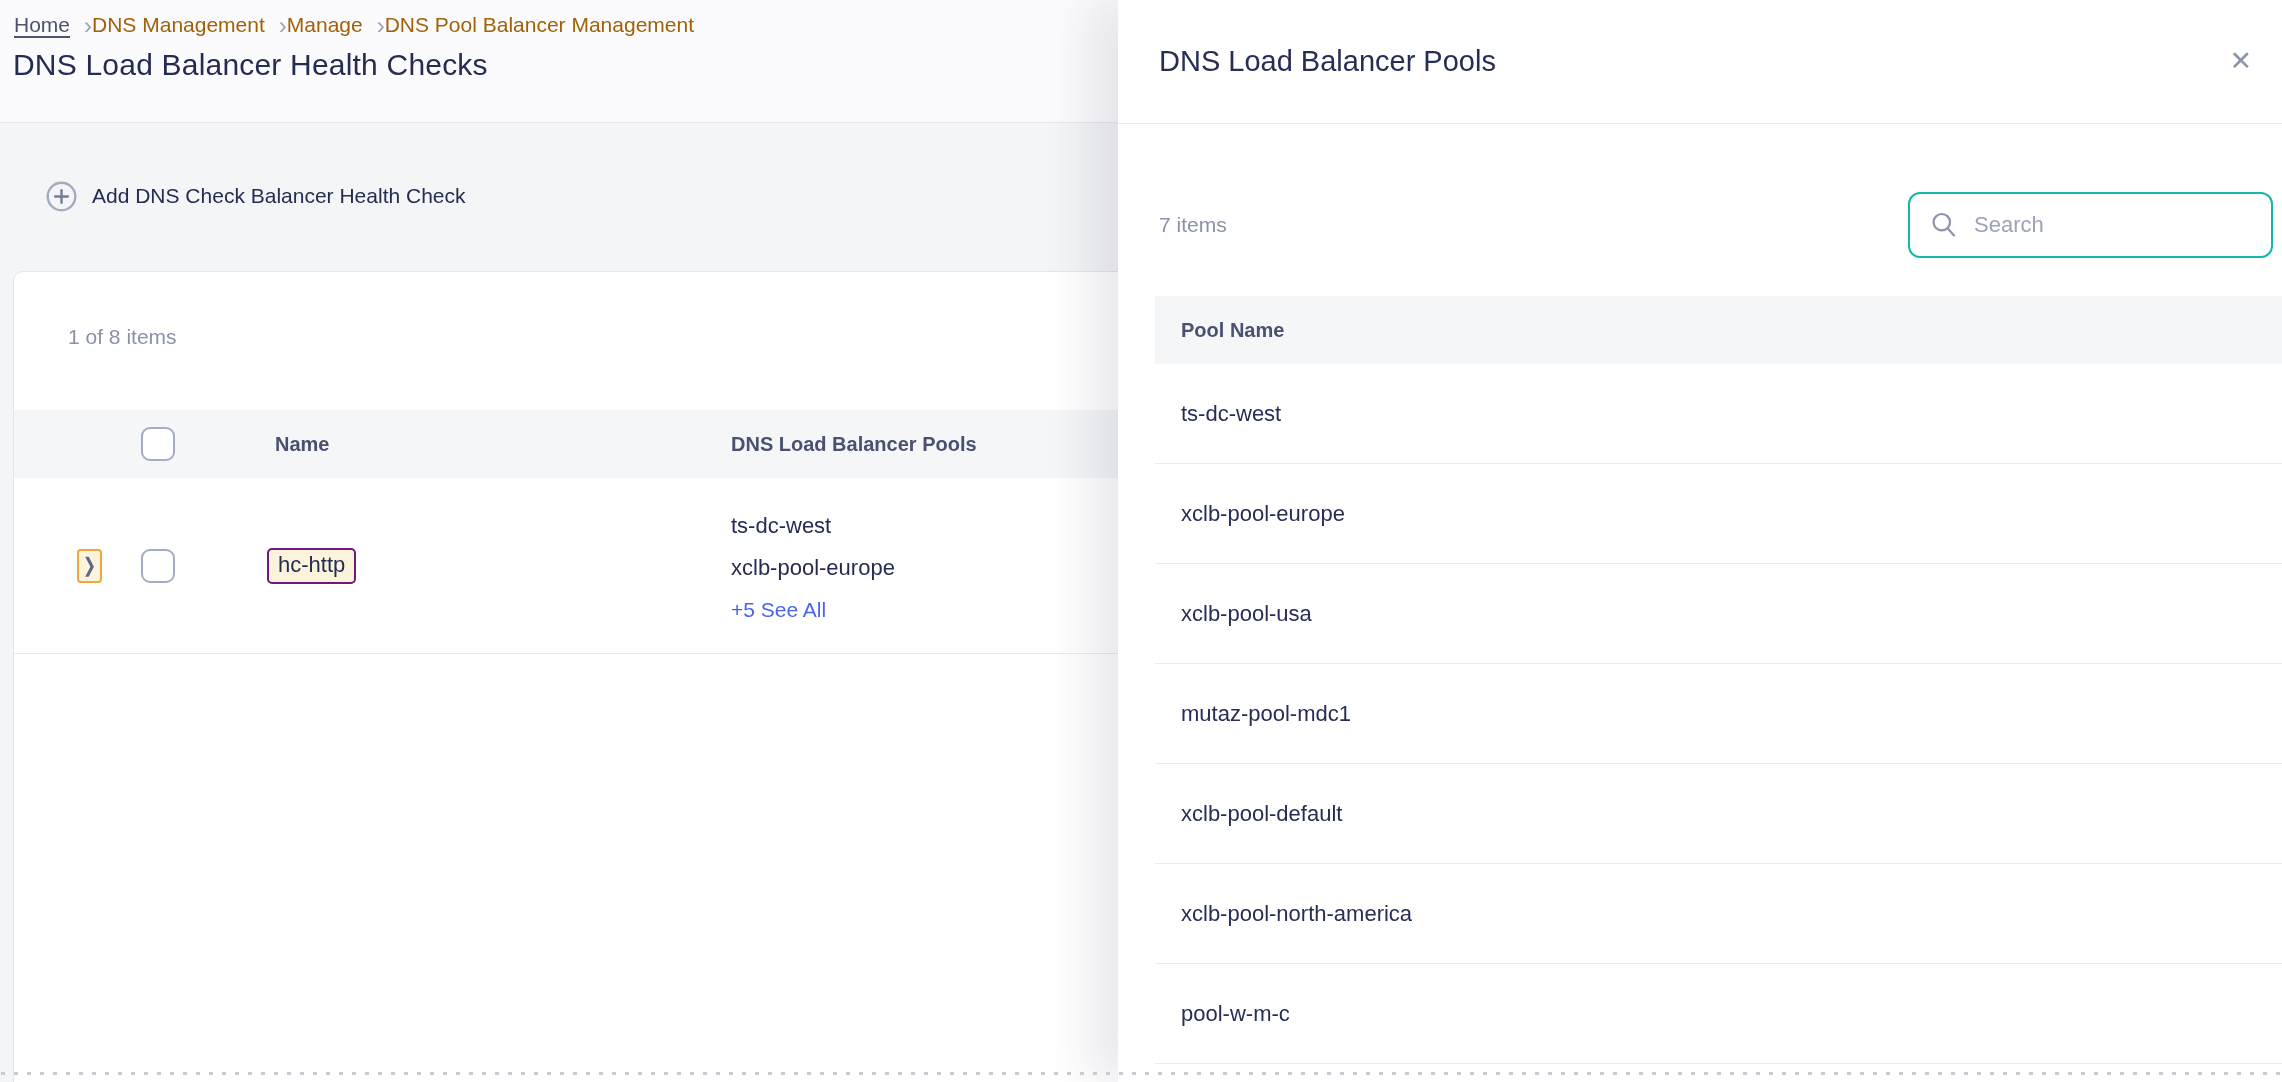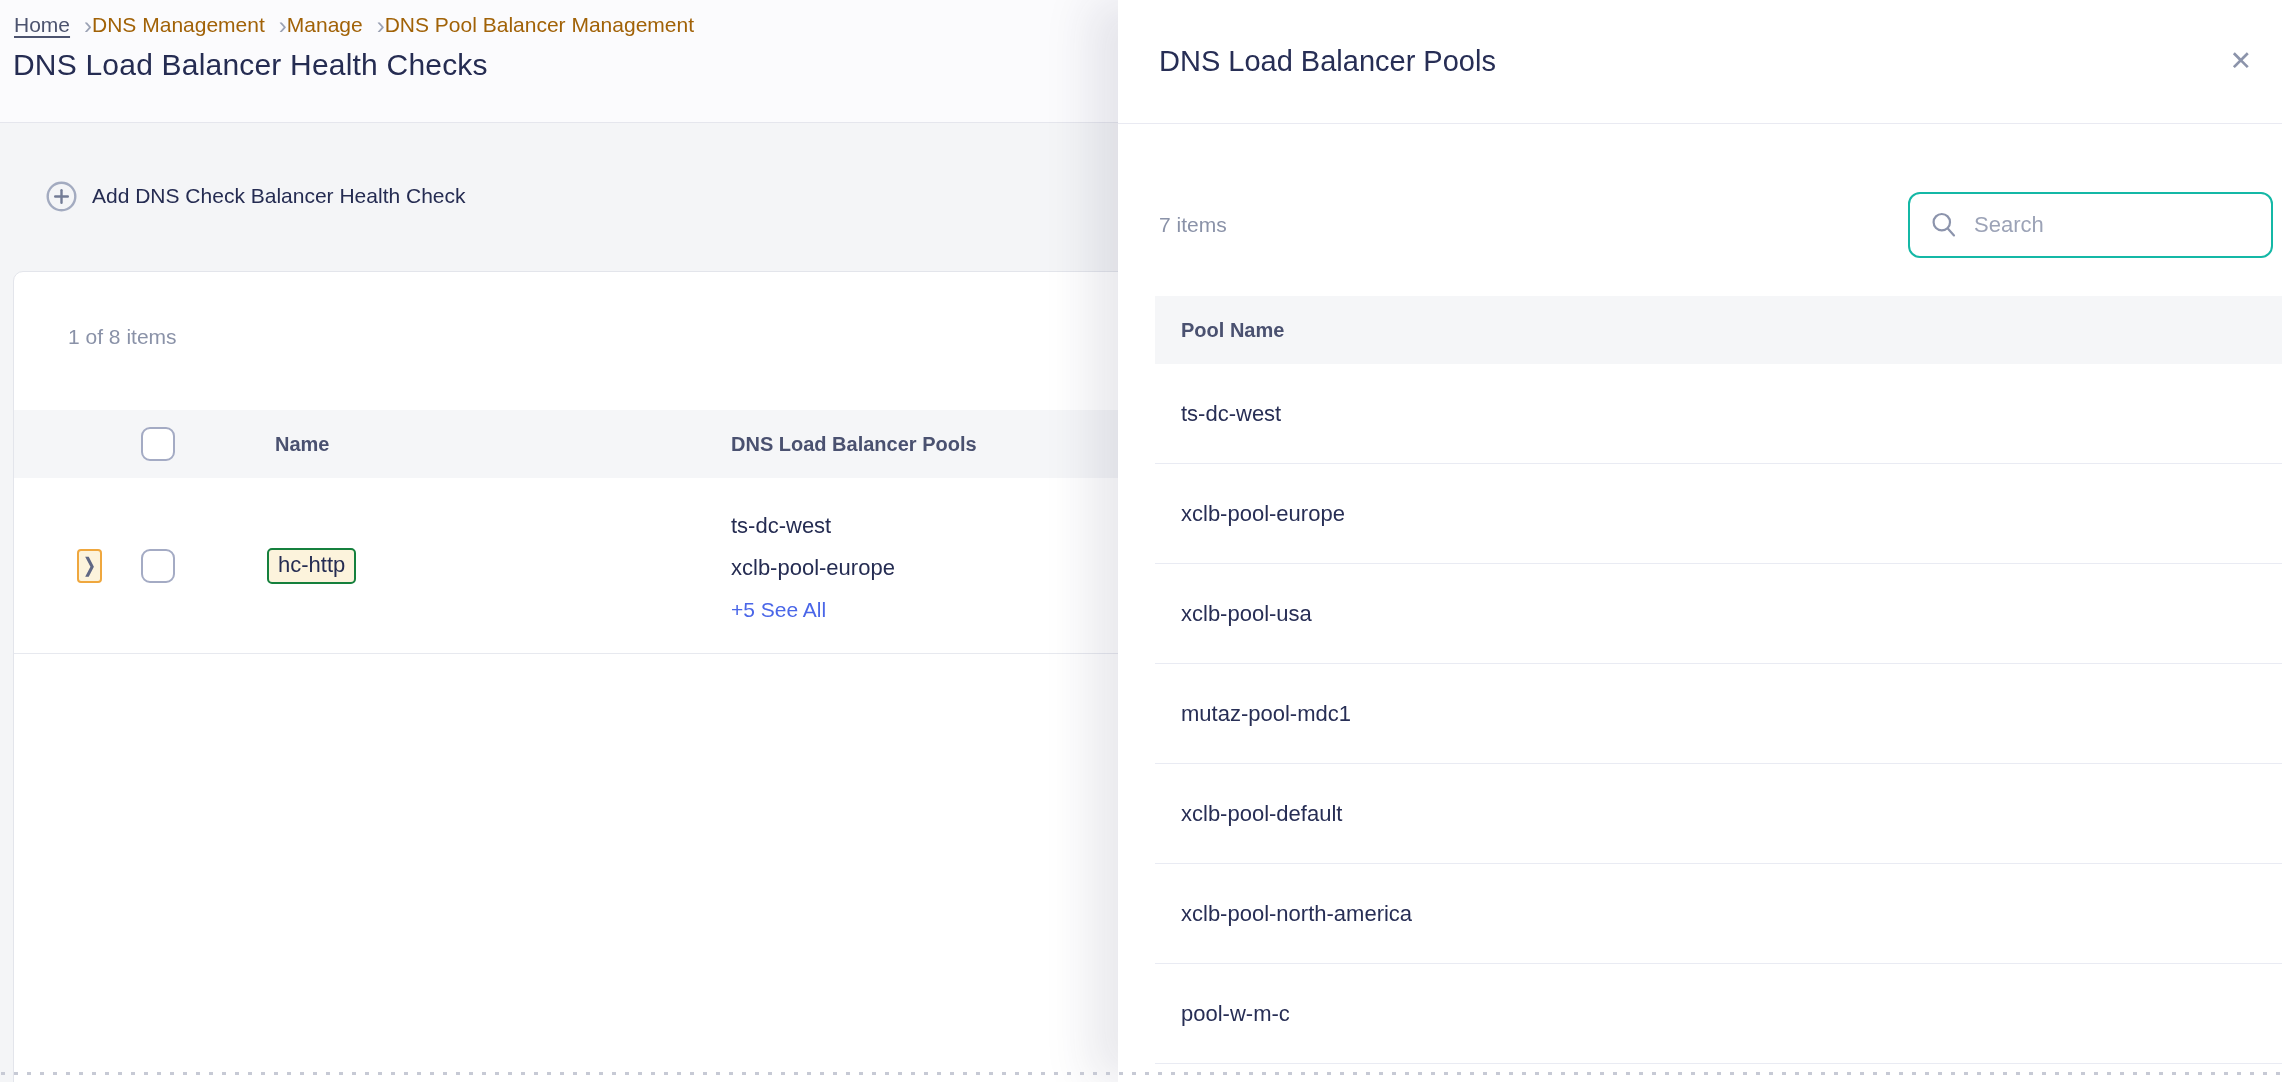--- a/index.html
+++ b/index.html
@@ -76,21 +76,21 @@
   }
   .expander-box {
     width: 25px; height: 34px;
     border: 2px solid #EFA73E; background: #FCF3DC; border-radius: 4px;
     display: flex; align-items: center; justify-content: center;
     cursor: pointer;
   }
   .expander-box .chev { font-size: 16px; color: #5F6784; transform: scaleY(1.25); }
   .name-box {
     display: inline-block; margin-left: -8px; padding: 2px 9px 4px 9px;
-    border: 2px solid #15803d; background: #FCF3DC; border-radius: 5px;
+    border: 2px solid #701a75; background: #FCF3DC; border-radius: 5px;
     font-size: 22px; color: #252C52;
   }
   .pools-cell { align-self: flex-start; padding-top: 27px; }
   .pool-line { font-size: 22px; line-height: 42px; color: #252C52; }
   .see-all {
     font-size: 21px; line-height: 42px; color: #4A66E8; cursor: pointer;
   }
 
   
   .panel {

